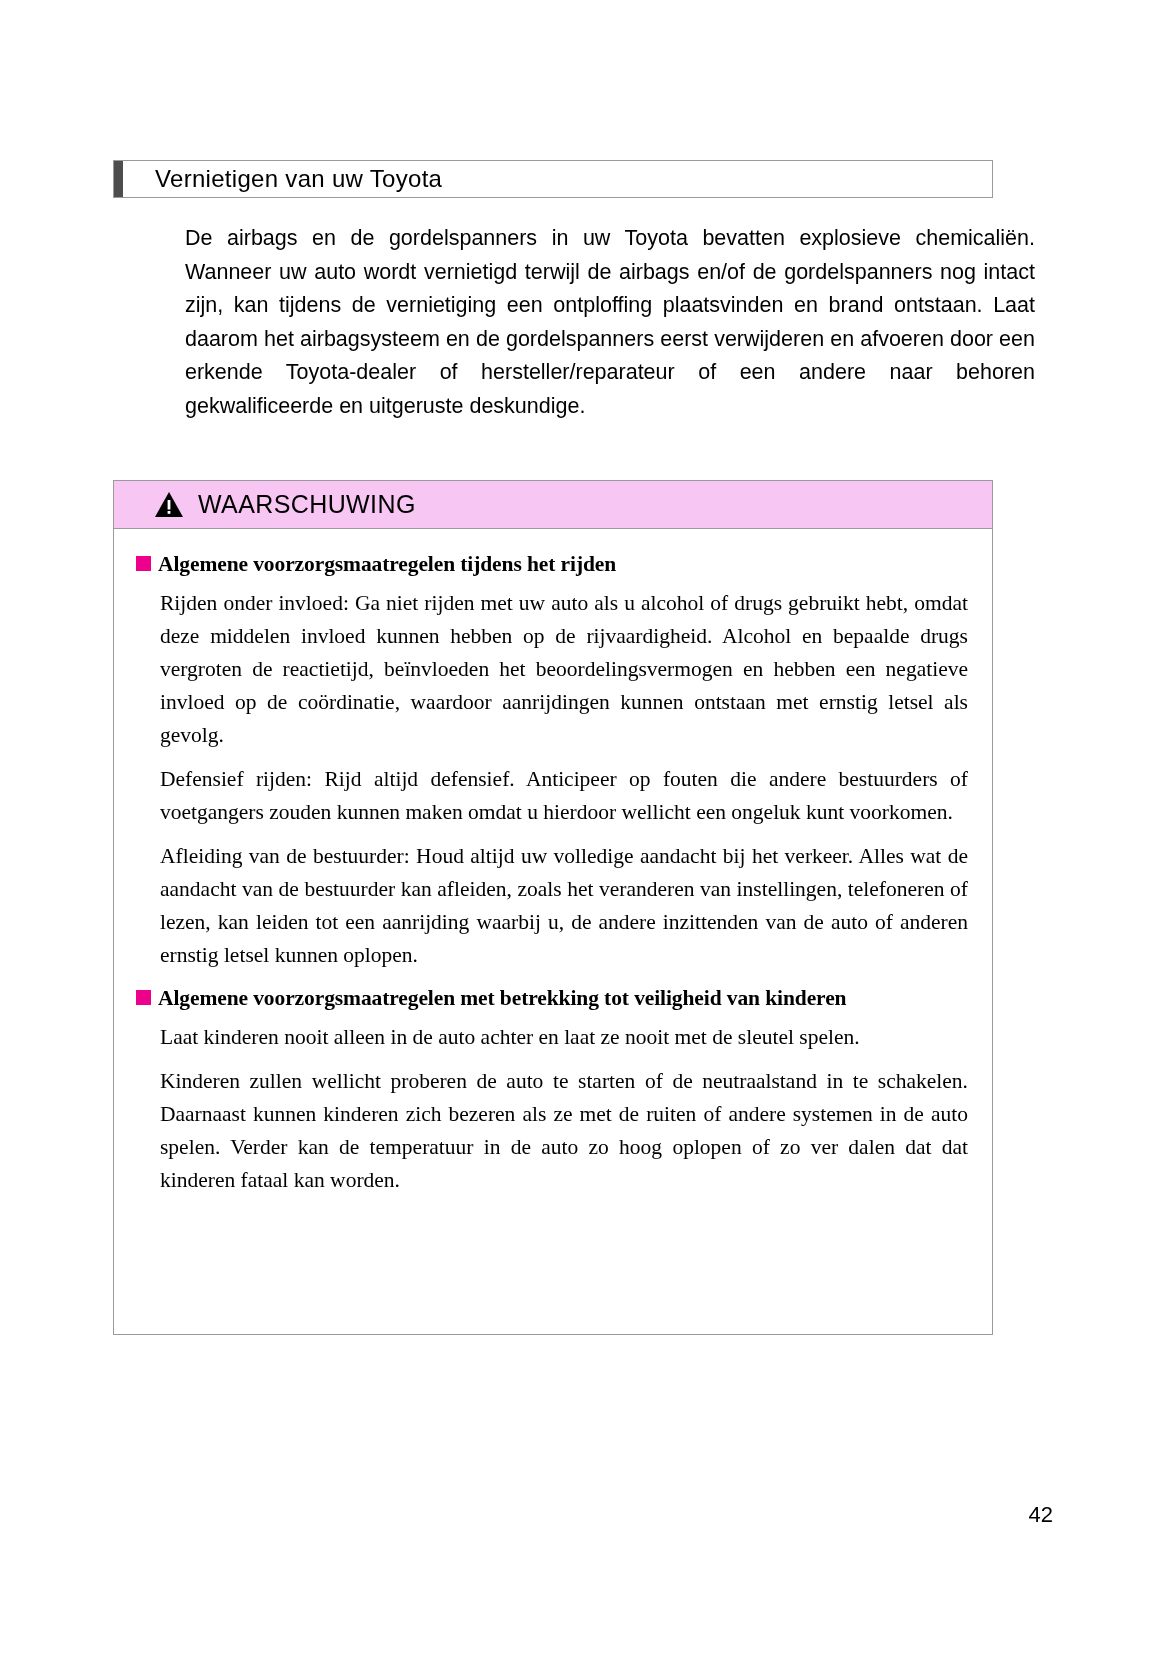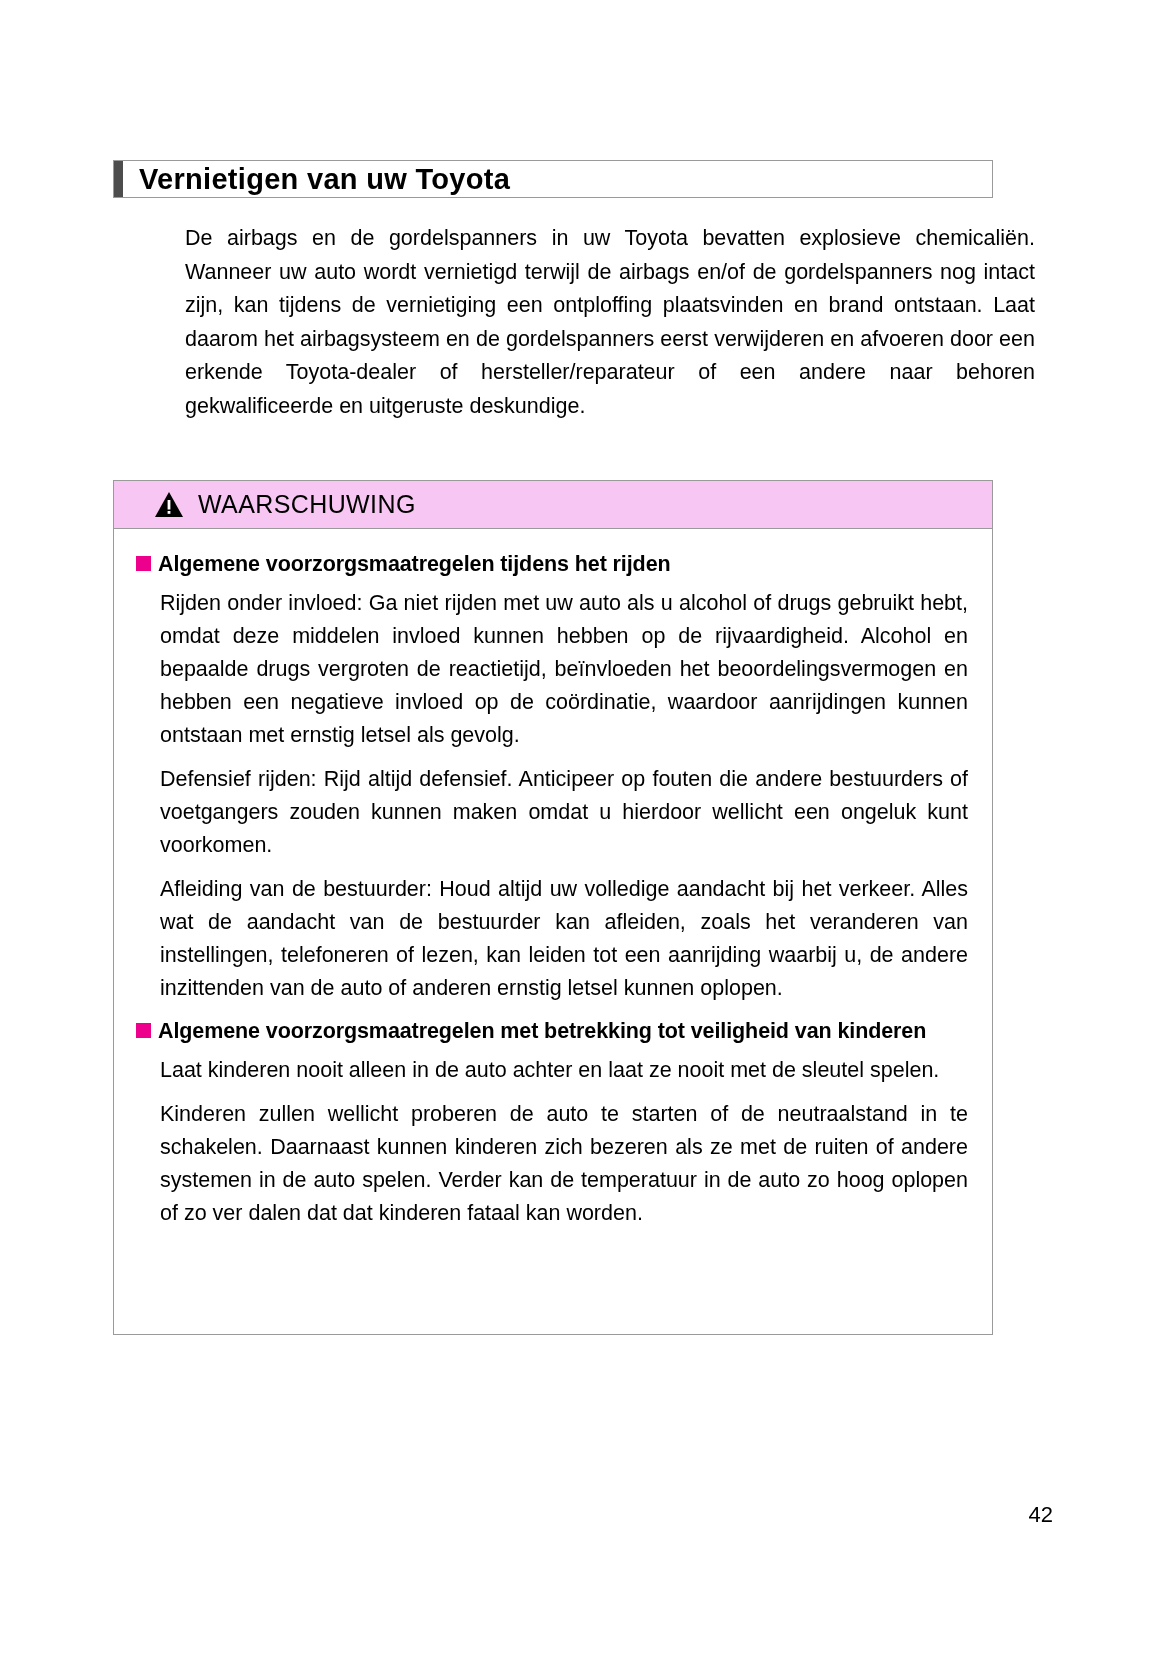--- a/index.html
+++ b/index.html
@@ -34,24 +34,24 @@
     display: flex;
     align-items: center;
   }
   .section-head-bar {
     width: 9px;
     height: 100%;
     background: #4d4d4d;
     flex: 0 0 auto;
   }
   .section-head-title {
-    font-size: 29px;
-    font-weight: bold;
+    font-size: 24px;
+    font-weight: normal;
     letter-spacing: 0.3px;
-    padding-left: 16px;
+    padding-left: 32px;
     white-space: nowrap;
   }
 
   
   .intro {
     position: absolute;
     left: 138px;
     top: 222px;
     width: 850px;
     font-size: 21.5px;
@@ -88,20 +88,21 @@
     flex: 0 0 auto;
     margin-right: 14px;
   }
   .warn-header-label {
     font-size: 25px;
     letter-spacing: 0.4px;
   }
   .warn-body {
     padding: 14px 24px 10px 22px;
     box-sizing: border-box;
+    font-family: Liberation Serif, serif;
   }
   .bullet-head {
     display: flex;
     align-items: flex-start;
     margin-top: 6px;
     margin-bottom: 8px;
   }
   .bullet-sq {
     width: 15px;
     height: 15px;

